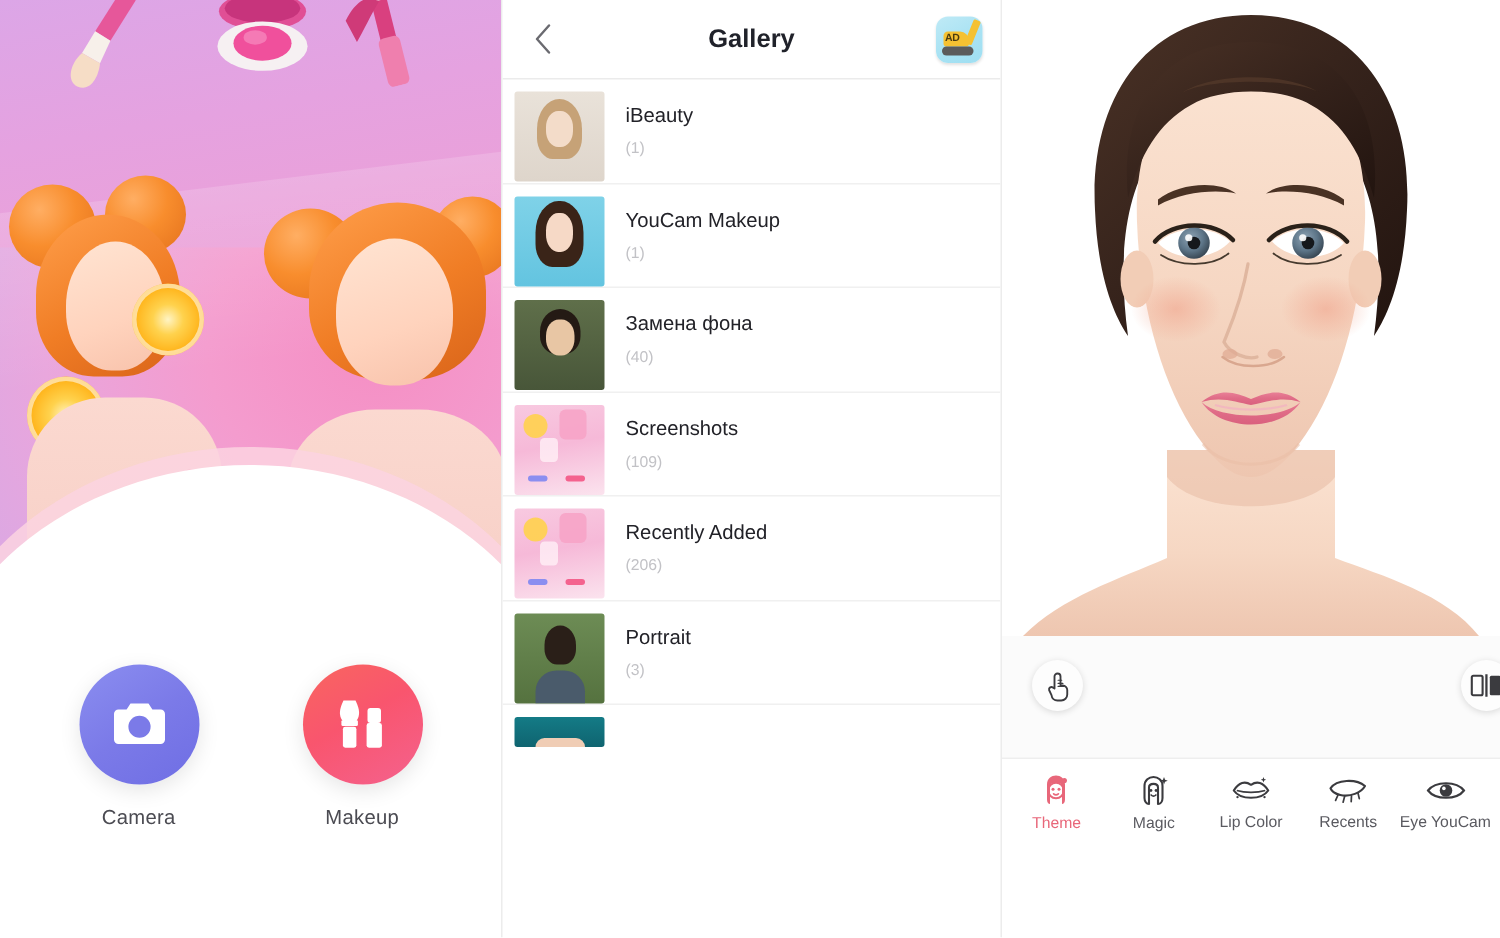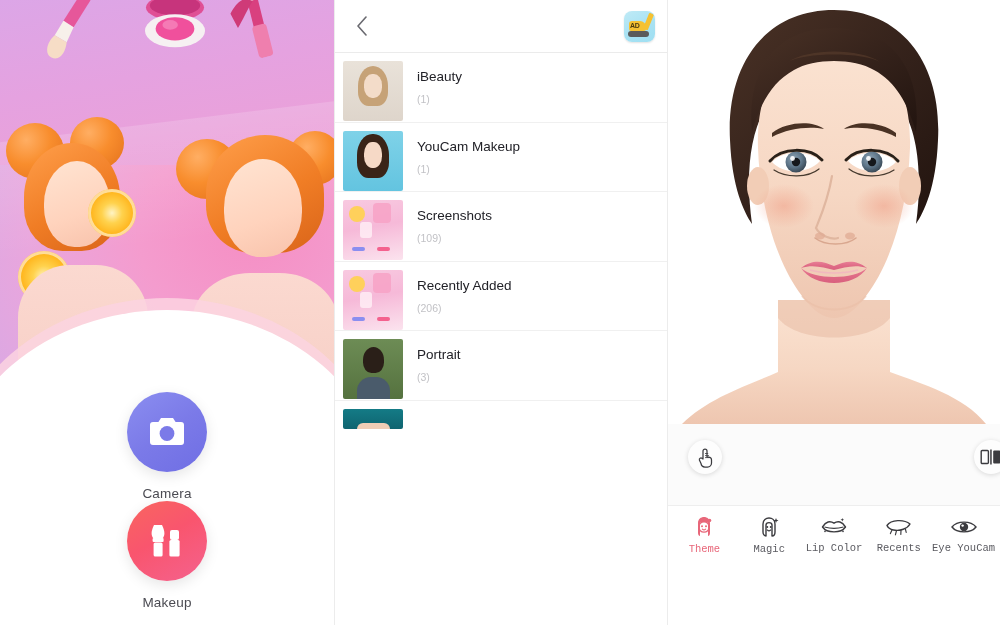--- a/index.html
+++ b/index.html
@@ -65,21 +65,20 @@
   .curve-pink {
     position:absolute; left:-16%; bottom:-96px; width:132%; height:190px;
     background:#fcd3e1; border-radius:50% 50% 0 0 / 100% 100% 0 0;
     opacity:.85;
   }
 
   .home-actions {
     position:absolute; left:0; bottom:0; width:334px; height:233px;
     display:flex; align-items:center; justify-content:space-around;
     padding: 0 18px 22px 18px;
-    flex-direction: column;
   }
   .action { display:flex; flex-direction:column; align-items:center; gap:14px; cursor:pointer; }
   .action-circle {
     width:80px; height:80px; border-radius:50%;
     display:flex; align-items:center; justify-content:center;
     box-shadow: 0 4px 14px rgba(0,0,0,.10);
   }
   .circle-camera { background: linear-gradient(145deg,#8b8ef0 0%, #7b7ae8 50%, #6f6ee4 100%); }
   .circle-makeup { background: linear-gradient(150deg,#f9665f 0%, #f9556e 45%, #f4628e 100%); }
   .action-label { font-size:13.5px; color:#4b4b52; letter-spacing:.2px; }
@@ -170,21 +169,21 @@
     background:#4a5b6b; border-radius:14px 14px 0 0; }
   .th-eye { background: linear-gradient(180deg,#147b86 0%,#0f6470 100%); }
   .th-eye::after{ content:''; position:absolute; left:14px; top:14px; width:33px; height:30px;
     background:#f0cdb5; border-radius:6px; }
   .gal-row.partial { height:30px; overflow:hidden; border-bottom:none; }
   .gal-row.partial .thumb { height:20px; }
 
   
   .panel-editor {
     position:relative; width:332px; height:558px; background:#a3a3a3;
-    flex:1 1 auto; overflow:hidden;font-family:Liberation Mono, monospace;
+    flex:1 1 auto; overflow:hidden;
   }
   .editor-photo {
     position:relative; width:100%; height:424px; overflow:hidden;
     background:#fefefe;
   }
   .portrait-svg { display:block; width:100%; height:100%; }
   .editor-tools {
     position:relative; height:141px; background:#fbfbfb;
   }
   .round-btn {
@@ -292,20 +291,21 @@
     </div>
   </div>
 
   <div class="panel-gallery">
     <div class="gal-header">
       <div class="back-btn">
         <svg width="12" height="20" viewBox="0 0 12 20">
           <path d="M10 1 L2 10 L10 19" fill="none" stroke="#6a6a70" stroke-width="1.6" stroke-linecap="round" stroke-linejoin="round"></path>
         </svg>
       </div>
+      <div class="gal-title">Gallery</div>
       <div class="ad-badge">
         <div class="crane-arm"></div>
         <div class="crane-body"></div>
         <div class="crane-track"></div>
         <div class="ad-text">AD</div>
       </div>
     </div>
 
     <div class="gal-list">
 
@@ -320,20 +320,27 @@
       </div>
 
       <div class="gal-row">
         <div class="thumb th-youcam"></div>
         <div class="row-text">
           <div class="row-name">YouCam Makeup</div>
           <div class="row-count">(1)</div>
         </div>
       </div>
 
+      <div class="gal-row">
+        <div class="thumb th-man"></div>
+        <div class="row-text">
+          <div class="row-name">Замена фона</div>
+          <div class="row-count">(40)</div>
+        </div>
+      </div>
 
       <div class="gal-row">
         <div class="thumb th-pink-screen">
           <span class="blob1"></span>
             <span class="blob2"></span>
             <span class="blob3"></span>
           <span class="dotA"></span>
             <span class="dotB"></span>
         </div>
         <div class="row-text">

